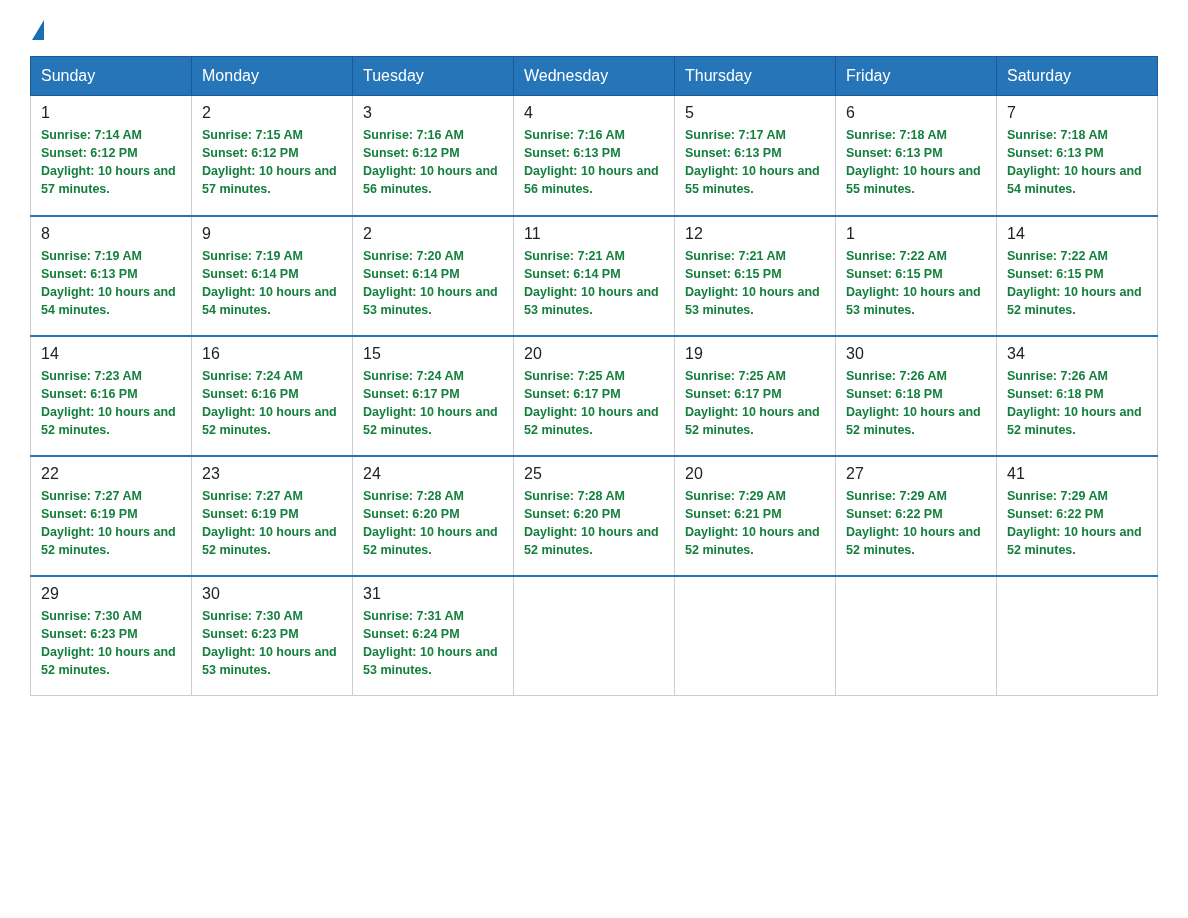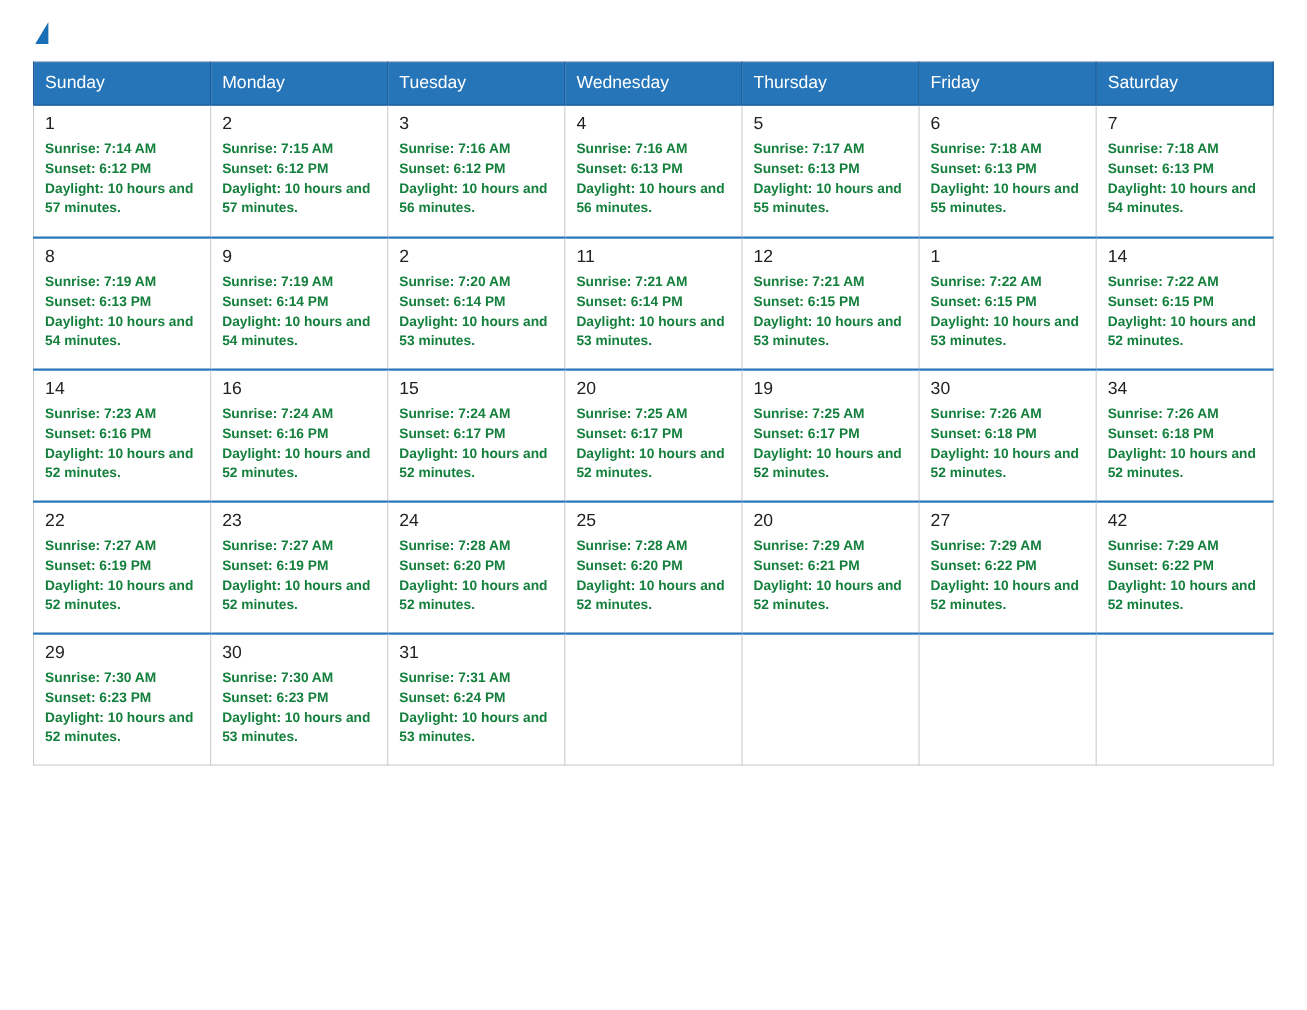--- a/index.html
+++ b/index.html
@@ -237,21 +237,21 @@
         </td>
         <td>
           <span class="day-number">20</span>
           <div class="day-info">Sunrise: 7:29 AM<br>Sunset: 6:21 PM<br>Daylight: 10 hours and 52 minutes.</div>
         </td>
         <td>
           <span class="day-number">27</span>
           <div class="day-info">Sunrise: 7:29 AM<br>Sunset: 6:22 PM<br>Daylight: 10 hours and 52 minutes.</div>
         </td>
         <td>
-          <span class="day-number">42</span>
+          <span class="day-number">41</span>
           <div class="day-info">Sunrise: 7:29 AM<br>Sunset: 6:22 PM<br>Daylight: 10 hours and 52 minutes.</div>
         </td>
       </tr>
       <tr class="row-border-top">
         <td>
           <span class="day-number">29</span>
           <div class="day-info">Sunrise: 7:30 AM<br>Sunset: 6:23 PM<br>Daylight: 10 hours and 52 minutes.</div>
         </td>
         <td>
           <span class="day-number">30</span>

